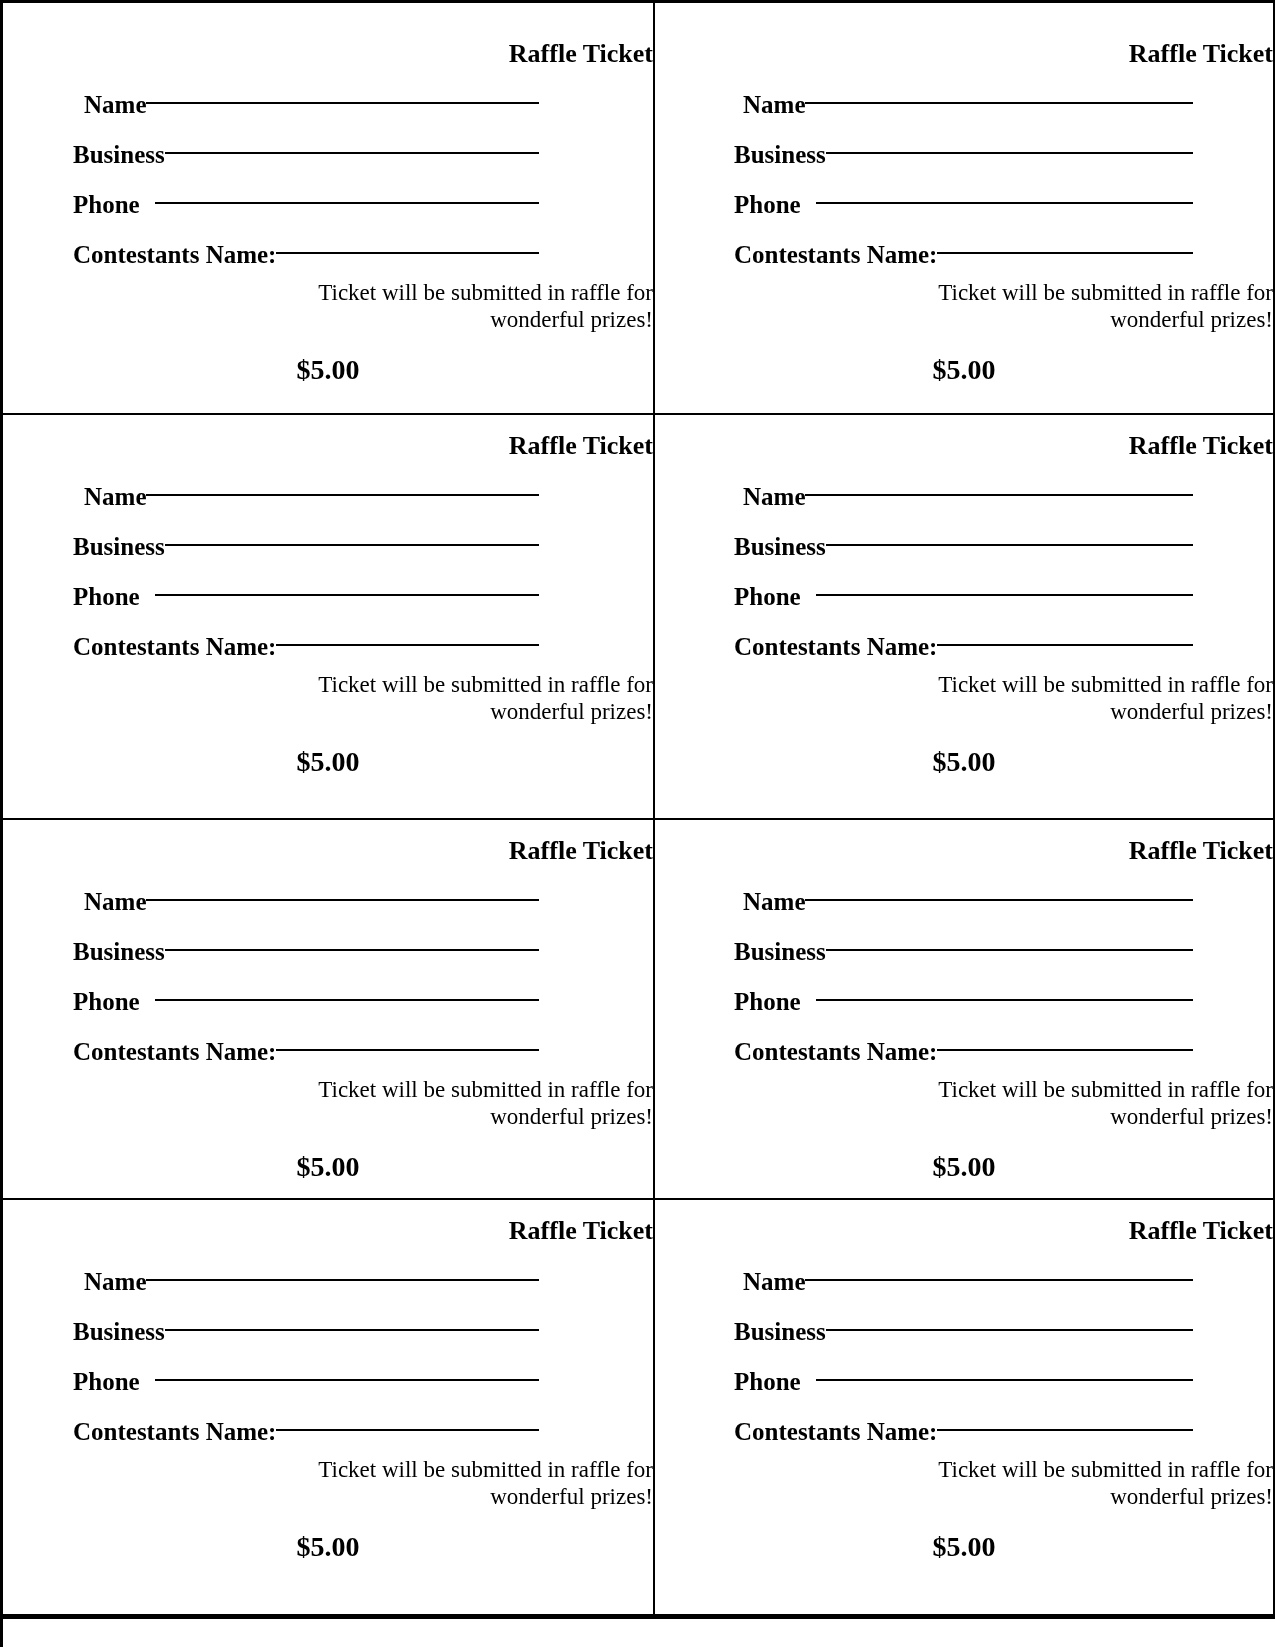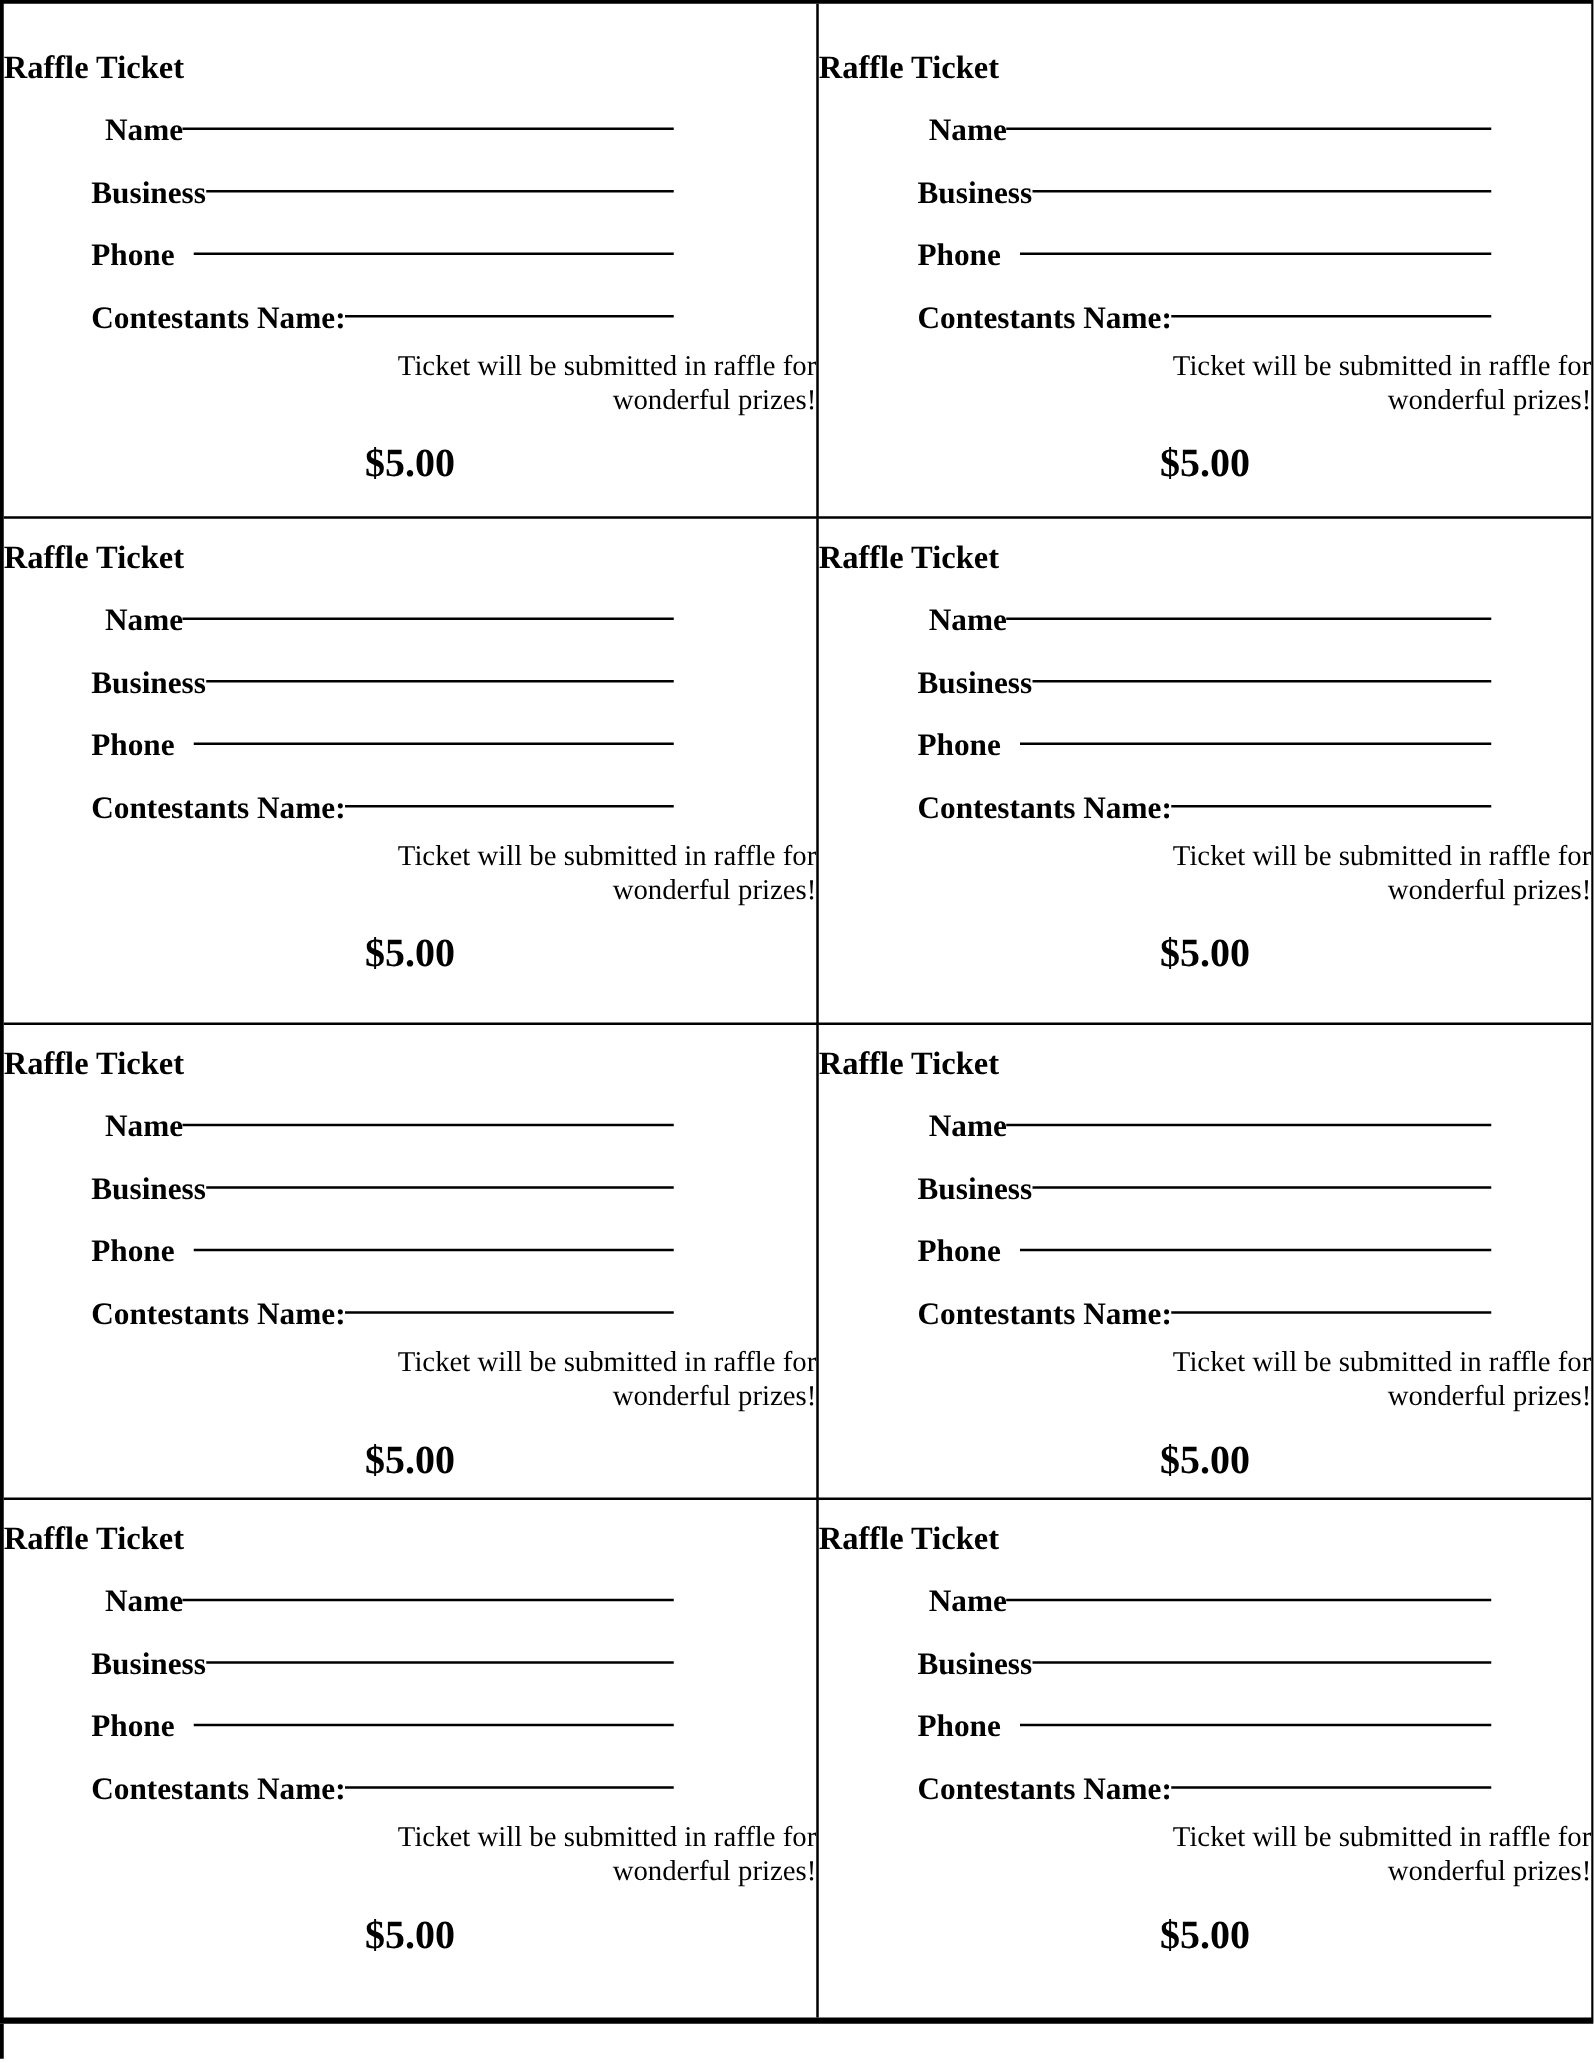--- a/index.html
+++ b/index.html
@@ -46,21 +46,21 @@
 
   
   .ticket {
     height: 100%;
     box-sizing: border-box;
     padding-top: 13px;
   }
   .row-1 .ticket { padding-top: 33px; }
 
   .ticket-title {
-    text-align: left;
+    text-align: right;
     font-weight: bold;
     font-size: 26px;
     line-height: 36px;
   }
   .field {
     display: flex;
     align-items: center;
     margin: 16px 0 0 70px;
     width: 466px;
     font-size: 25px;
@@ -81,21 +81,21 @@
 
   .note {
     text-align: right;
     font-size: 23px;
     line-height: 27px;
     margin-top: 7px;
   }
   .price {
     text-align: center;
     font-weight: bold;
-    font-size: 32px;
+    font-size: 28px;
     line-height: 32px;
     margin-top: 21px;
   }
 </style>
 </head>
 <body>
 
 <div class="sheet">
   <div class="tickets-grid" id="tickets-grid">
       <div class="cell row-1 col-left">

